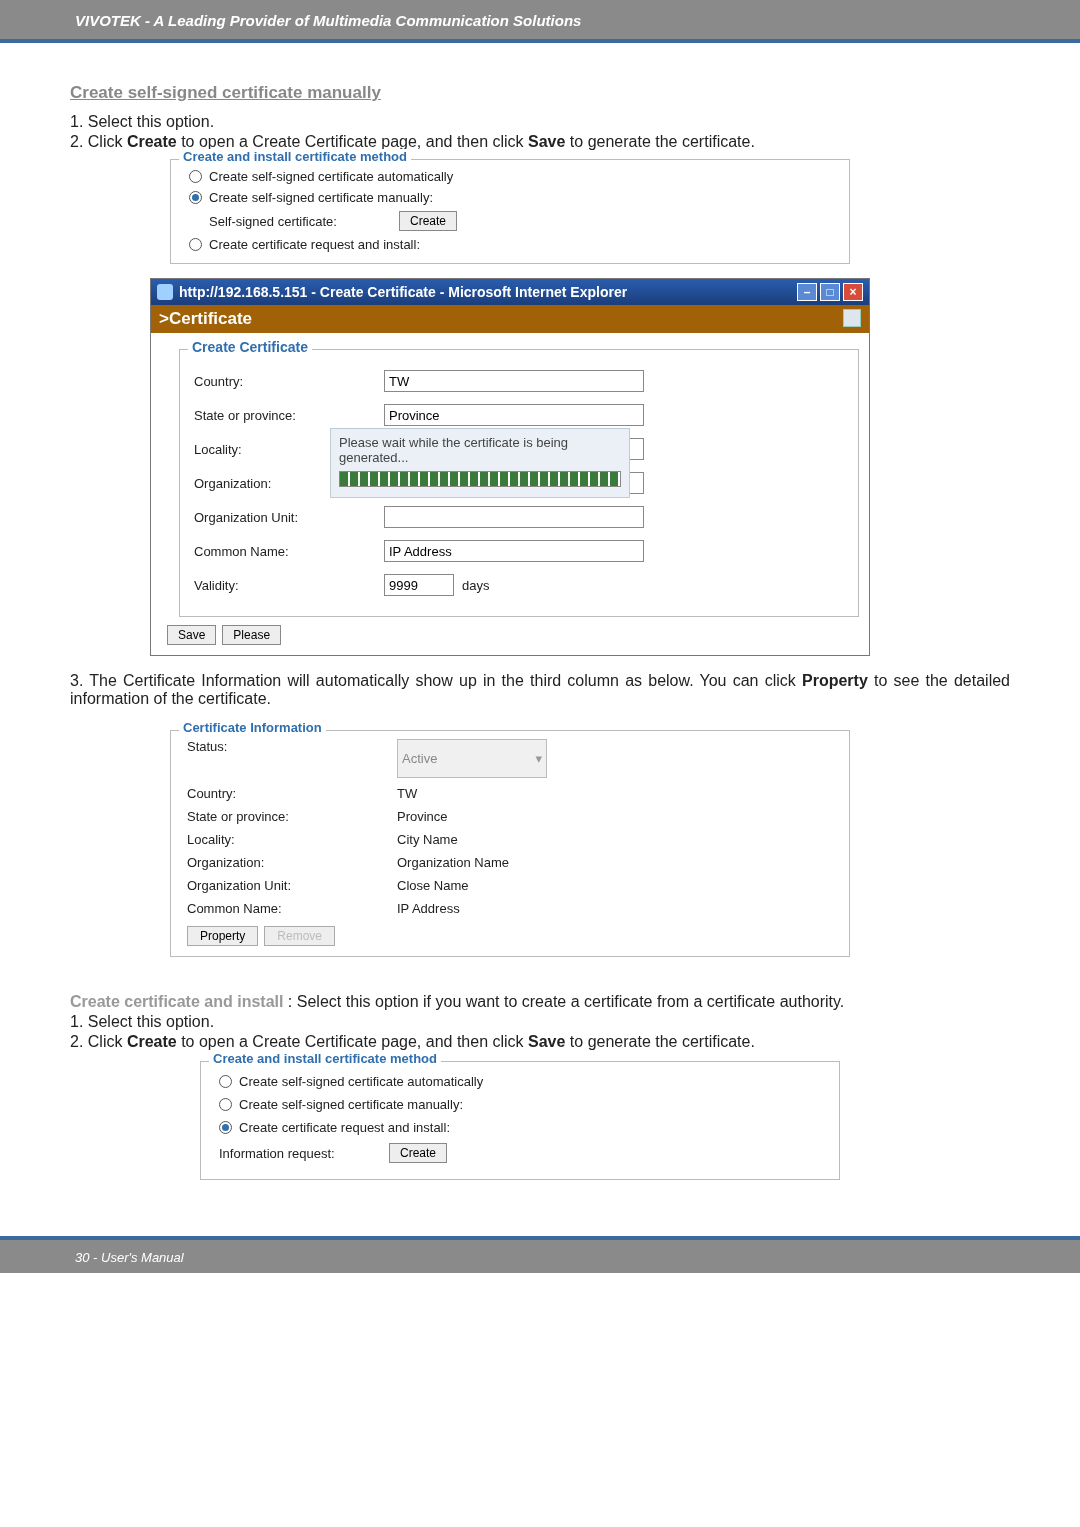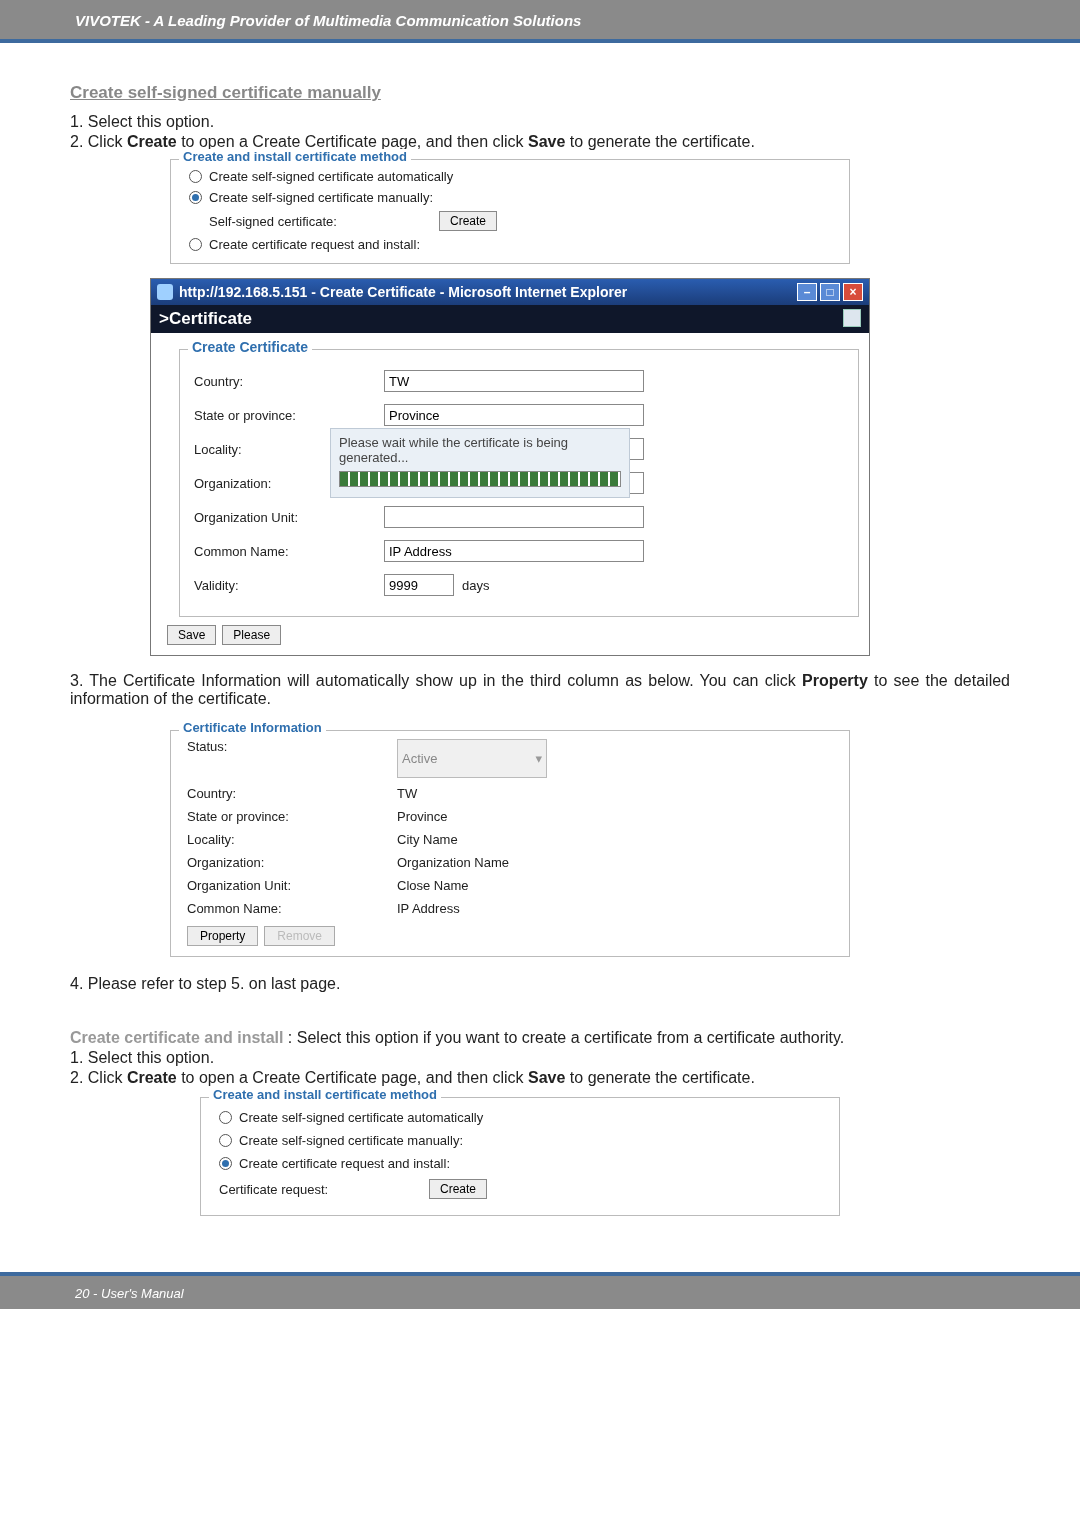--- a/index.html
+++ b/index.html
@@ -7,30 +7,30 @@
   .header-bar { background: #8a8a8a; padding: 12px 30px 10px 75px; color: #fff; font-style: italic; font-weight: bold; font-size: 15px; border-bottom: 4px solid #3d6a9e; }
   .content { padding: 40px 70px 16px 70px; font-size: 16px; color: #222; }
   .section-heading { color: #888; text-decoration: underline; font-weight: bold; font-size: 17px; margin-bottom: 10px; }
   .step { margin: 2px 0; }
   .step b { font-weight: bold; }
   .fieldset1 { border: 1px solid #bbb; margin: 8px 0 0 100px; width: 680px; padding: 6px 0 8px 0; position: relative; }
   .fieldset1 .legend { position: absolute; top: -11px; left: 8px; background: #fff; padding: 0 4px; color: #2f6fae; font-weight: bold; font-size: 13px; }
   .fs-row { display: flex; align-items: center; font-size: 13px; color: #222; padding: 3px 18px; }
   .radio { width: 13px; height: 13px; border: 1px solid #555; border-radius: 50%; margin-right: 7px; display: inline-flex; align-items: center; justify-content: center; flex-shrink: 0; }
   .radio.checked::after { content: ""; width: 7px; height: 7px; background: #2f6fae; border-radius: 50%; }
-  .indent { padding-left: 38px; gap: 40px; }
+  .indent { padding-left: 38px; }
   .btn { border: 1px solid #888; background: #eee; font-size: 12px; padding: 2px 10px; cursor: pointer; }
   .popup-window { margin: 14px 0 0 80px; width: 720px; border: 1px solid #777; }
   .titlebar { background: linear-gradient(#2a5db0,#1b3d7a); color: #fff; font-weight: bold; font-size: 14px; padding: 4px 6px; display: flex; align-items: center; }
   .titlebar .ie-icon { width: 16px; height: 16px; background: #9fd0ff; border-radius: 3px; margin-right: 6px; display: inline-block; }
   .win-btns { margin-left: auto; display: flex; gap: 3px; }
   .win-btn { width: 20px; height: 18px; border: 1px solid #fff; background: #5a8ad6; display: flex; align-items: center; justify-content: center; font-size: 12px; color: #fff; }
   .win-btn.close { background: #d84c3a; }
   .popup-body { background: #fff; padding: 0 0 10px 0; }
-  .cert-header { background: #0f172a; color: #fff; font-weight: bold; font-size: 17px; padding: 4px 8px; }
+  .cert-header { background: #a16207; color: #fff; font-weight: bold; font-size: 17px; padding: 4px 8px; }
   .cert-header::after { content: ""; float: right; width: 16px; height: 16px; background: #dde6ee; border: 1px solid #9cb; }
   .inner-fieldset { border: 1px solid #bbb; margin: 16px 16px 8px 28px; width: 680px; position: relative; padding: 14px 0 14px 0; }
   .inner-fieldset .legend { position: absolute; top: -11px; left: 8px; background: #fff; padding: 0 4px; color: #2f6fae; font-weight: bold; font-size: 14px; }
   .form-row { display: flex; align-items: center; font-size: 13px; padding: 6px 14px; color: #222; }
   .form-label { width: 190px; }
   .form-input { border: 1px solid #888; height: 22px; padding: 1px 4px; font-size: 13px; width: 260px; }
   .form-input.small { width: 70px; }
   .days-label { margin-left: 8px; }
   .overlay-msg { position: absolute; left: 150px; top: 78px; width: 300px; border: 1px solid #bfcad6; background: #eaf0f6; padding: 6px 8px 10px 8px; font-size: 13px; color: #444; }
   .progress { margin-top: 6px; height: 16px; width: 100%; border: 1px solid #888; background: repeating-linear-gradient(90deg, #3a7a3a 0 8px, #fff 8px 10px); }
@@ -184,21 +184,20 @@
     <div class="info-row">
         <span class="info-label">Common Name:</span>
         <span>IP Address</span>
       </div>
     <div class="info-btns">
       <button class="inline-btn">Property</button>
       <button class="inline-btn dis">Remove</button>
     </div>
   </div>
 
-  <div class="step4">4. Please refer to step 5. on last page.</div>
 
   <div class="sec2">
     <div style="text-align:justify;">
       <span class="sec2-head">Create certificate and install</span><span> : </span><span>Select this option if you want to create a certificate from a certificate authority.</span>
     </div>
     <div class="step">1. Select this option.</div>
     <div class="step">
       <span>2. Click </span><b>Create</b><span> to open a Create Certificate page, and then click </span><b>Save</b><span> to generate the certificate.</span>
     </div>
   </div>
@@ -211,22 +210,22 @@
     </div>
     <div class="fs2-row">
       <span class="radio"></span>
       <span>Create self-signed certificate manually:</span>
     </div>
     <div class="fs2-row">
       <span class="radio checked"></span>
       <span>Create certificate request and install:</span>
     </div>
     <div class="fs2-row indent">
-      <span style="width:170px;">Certificate request:</span>
+      <span style="width:170px;">Information request:</span>
       <button class="btn">Create</button>
     </div>
   </div>
 
 </div>
 
 <div class="footer">
-  <span>20 - User's Manual</span>
+  <span>30 - User's Manual</span>
 </div>
 
 </body></html>

